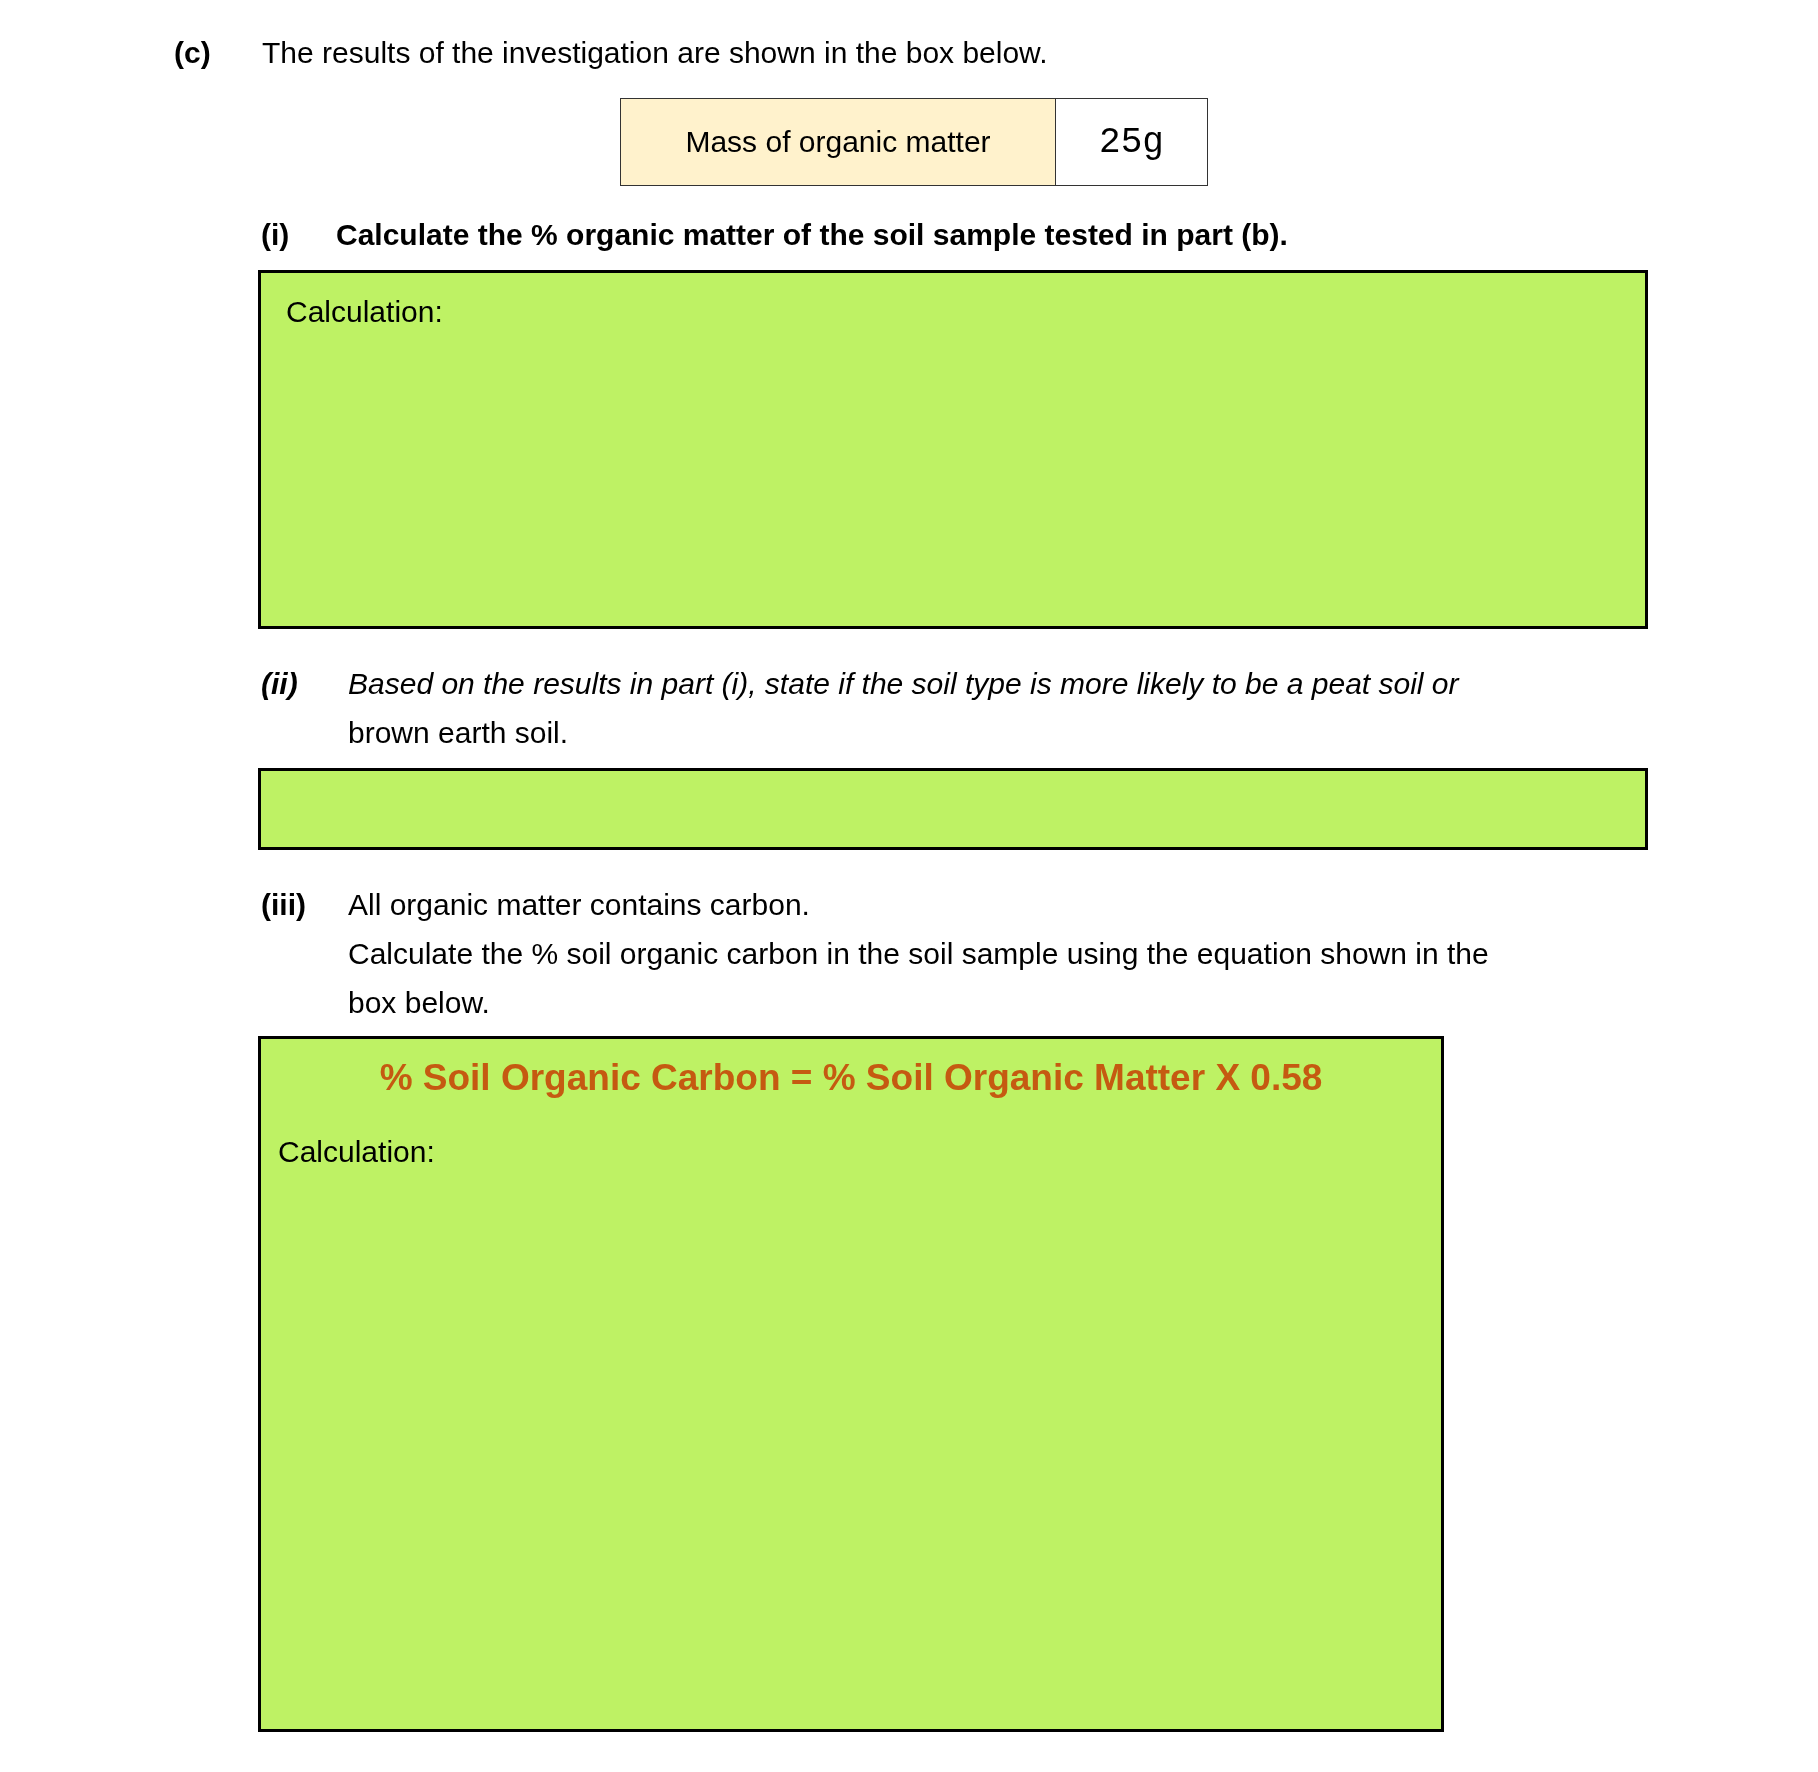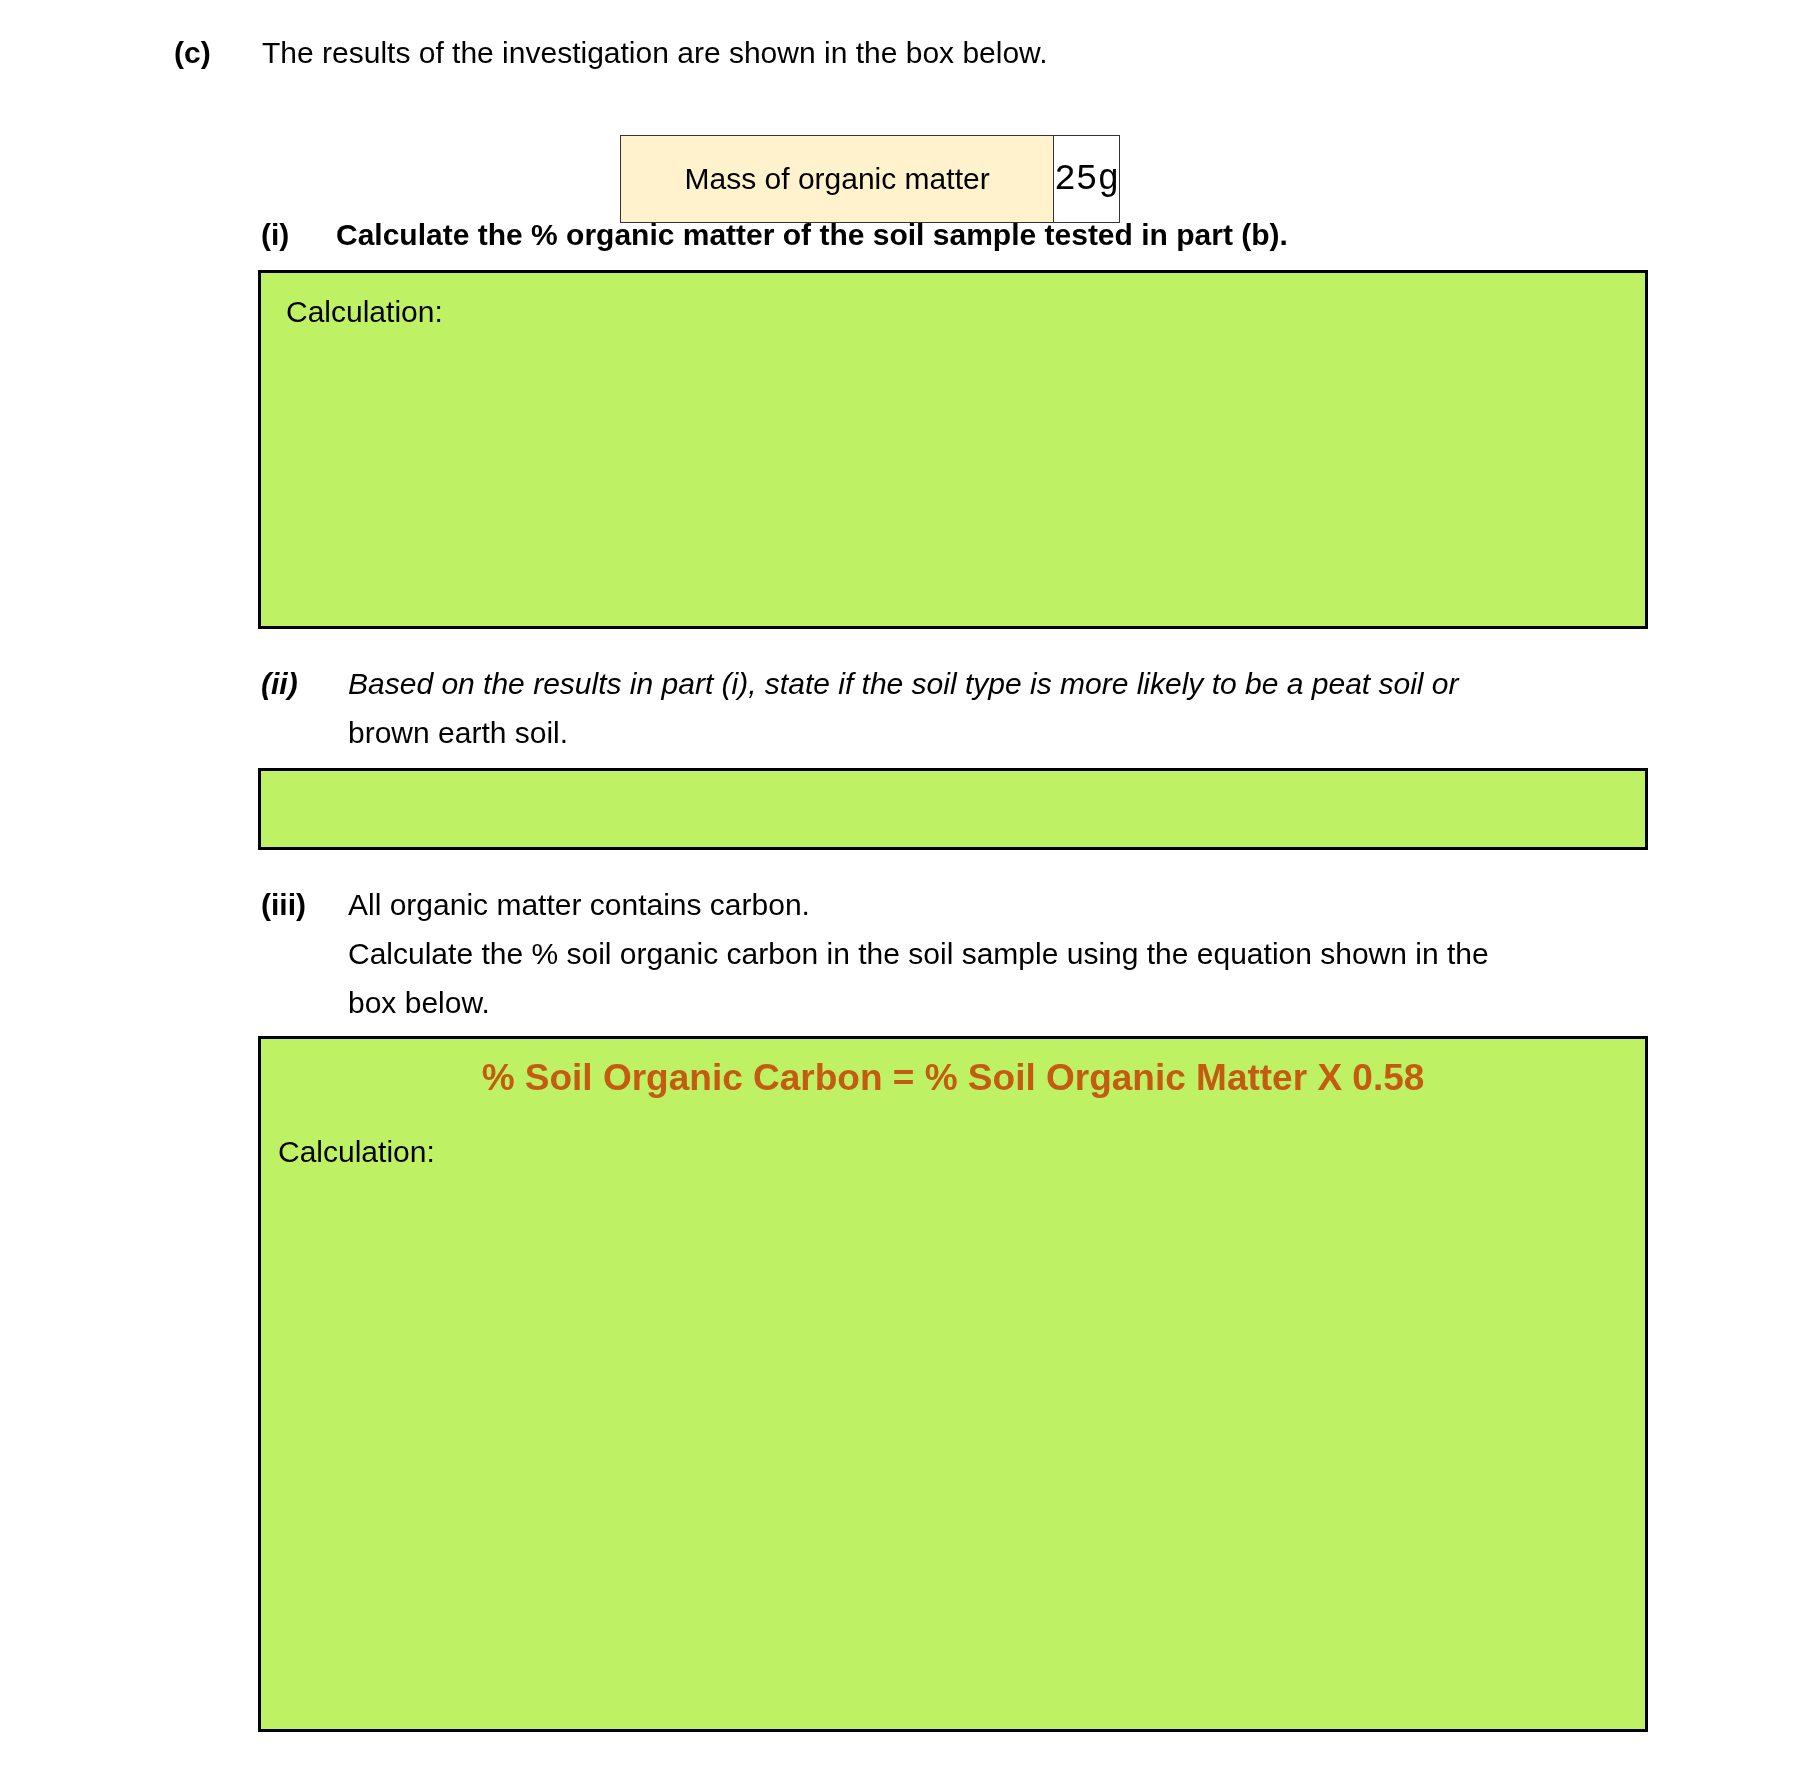--- a/index.html
+++ b/index.html
@@ -5,22 +5,22 @@
   html, body { margin: 0; padding: 0; background: #ffffff; }
   body {
     width: 1818px; height: 1772px; position: relative; overflow: hidden;
     font-family: "Liberation Sans", "DejaVu Sans", sans-serif;
     color: #000;
   }
   .abs { position: absolute; }
   .txt { font-size: 30px; line-height: 49px; white-space: nowrap; }
   .bold { font-weight: bold; }
   .results-table {
-    position: absolute; left: 620px; top: 98px; width: 500px; height: 88px;
-    border: 1.5px solid #333; display: flex; box-sizing: border-box; margin-top: 37px;
+    position: absolute; left: 620px; top: 98px; width: 588px; height: 88px;
+    border: 1.5px solid #333; display: flex; box-sizing: border-box;
   }
   .results-table .cell-label {
     width: 434px; background: #fff2cc; border-right: 1.5px solid #333;
     display: flex; align-items: center; justify-content: center;
     font-size: 30px;
   }
   .results-table .cell-value {
     flex: 1; display: flex; align-items: center; justify-content: center;
     font-size: 36px;
     font-family: Liberation Mono, monospace;
@@ -56,16 +56,16 @@
 <div class="abs txt" style="left:348px; top:659px;font-style:italic;">Based on the results in part (i), state if the soil type is more likely to be a peat soil or</div>
 <div class="abs txt" style="left:348px; top:708px;">brown earth soil.</div>
 
 <div class="answer-box" style="left:258px; top:768px; width:1390px; height:82px;"></div>
 
 <div class="abs txt bold" style="left:261px; top:880px;">(iii)</div>
 <div class="abs txt" style="left:348px; top:880px;">All organic matter contains carbon.</div>
 <div class="abs txt" style="left:348px; top:929px;">Calculate the % soil organic carbon in the soil sample using the equation shown in the</div>
 <div class="abs txt" style="left:348px; top:978px;">box below.</div>
 
-<div class="answer-box" style="left:258px; top:1036px; width:1390px; height:696px;">
+<div class="answer-box" style="left:258px; top:1036px; width:1186px; height:696px;">
   <div class="equation" style="top:18px; color:#c55a11;">% Soil Organic Carbon = % Soil Organic Matter X 0.58</div>
   <div class="calc-label" style="left:17px; top:96px;">Calculation:</div>
 </div>
 
 </body></html>

